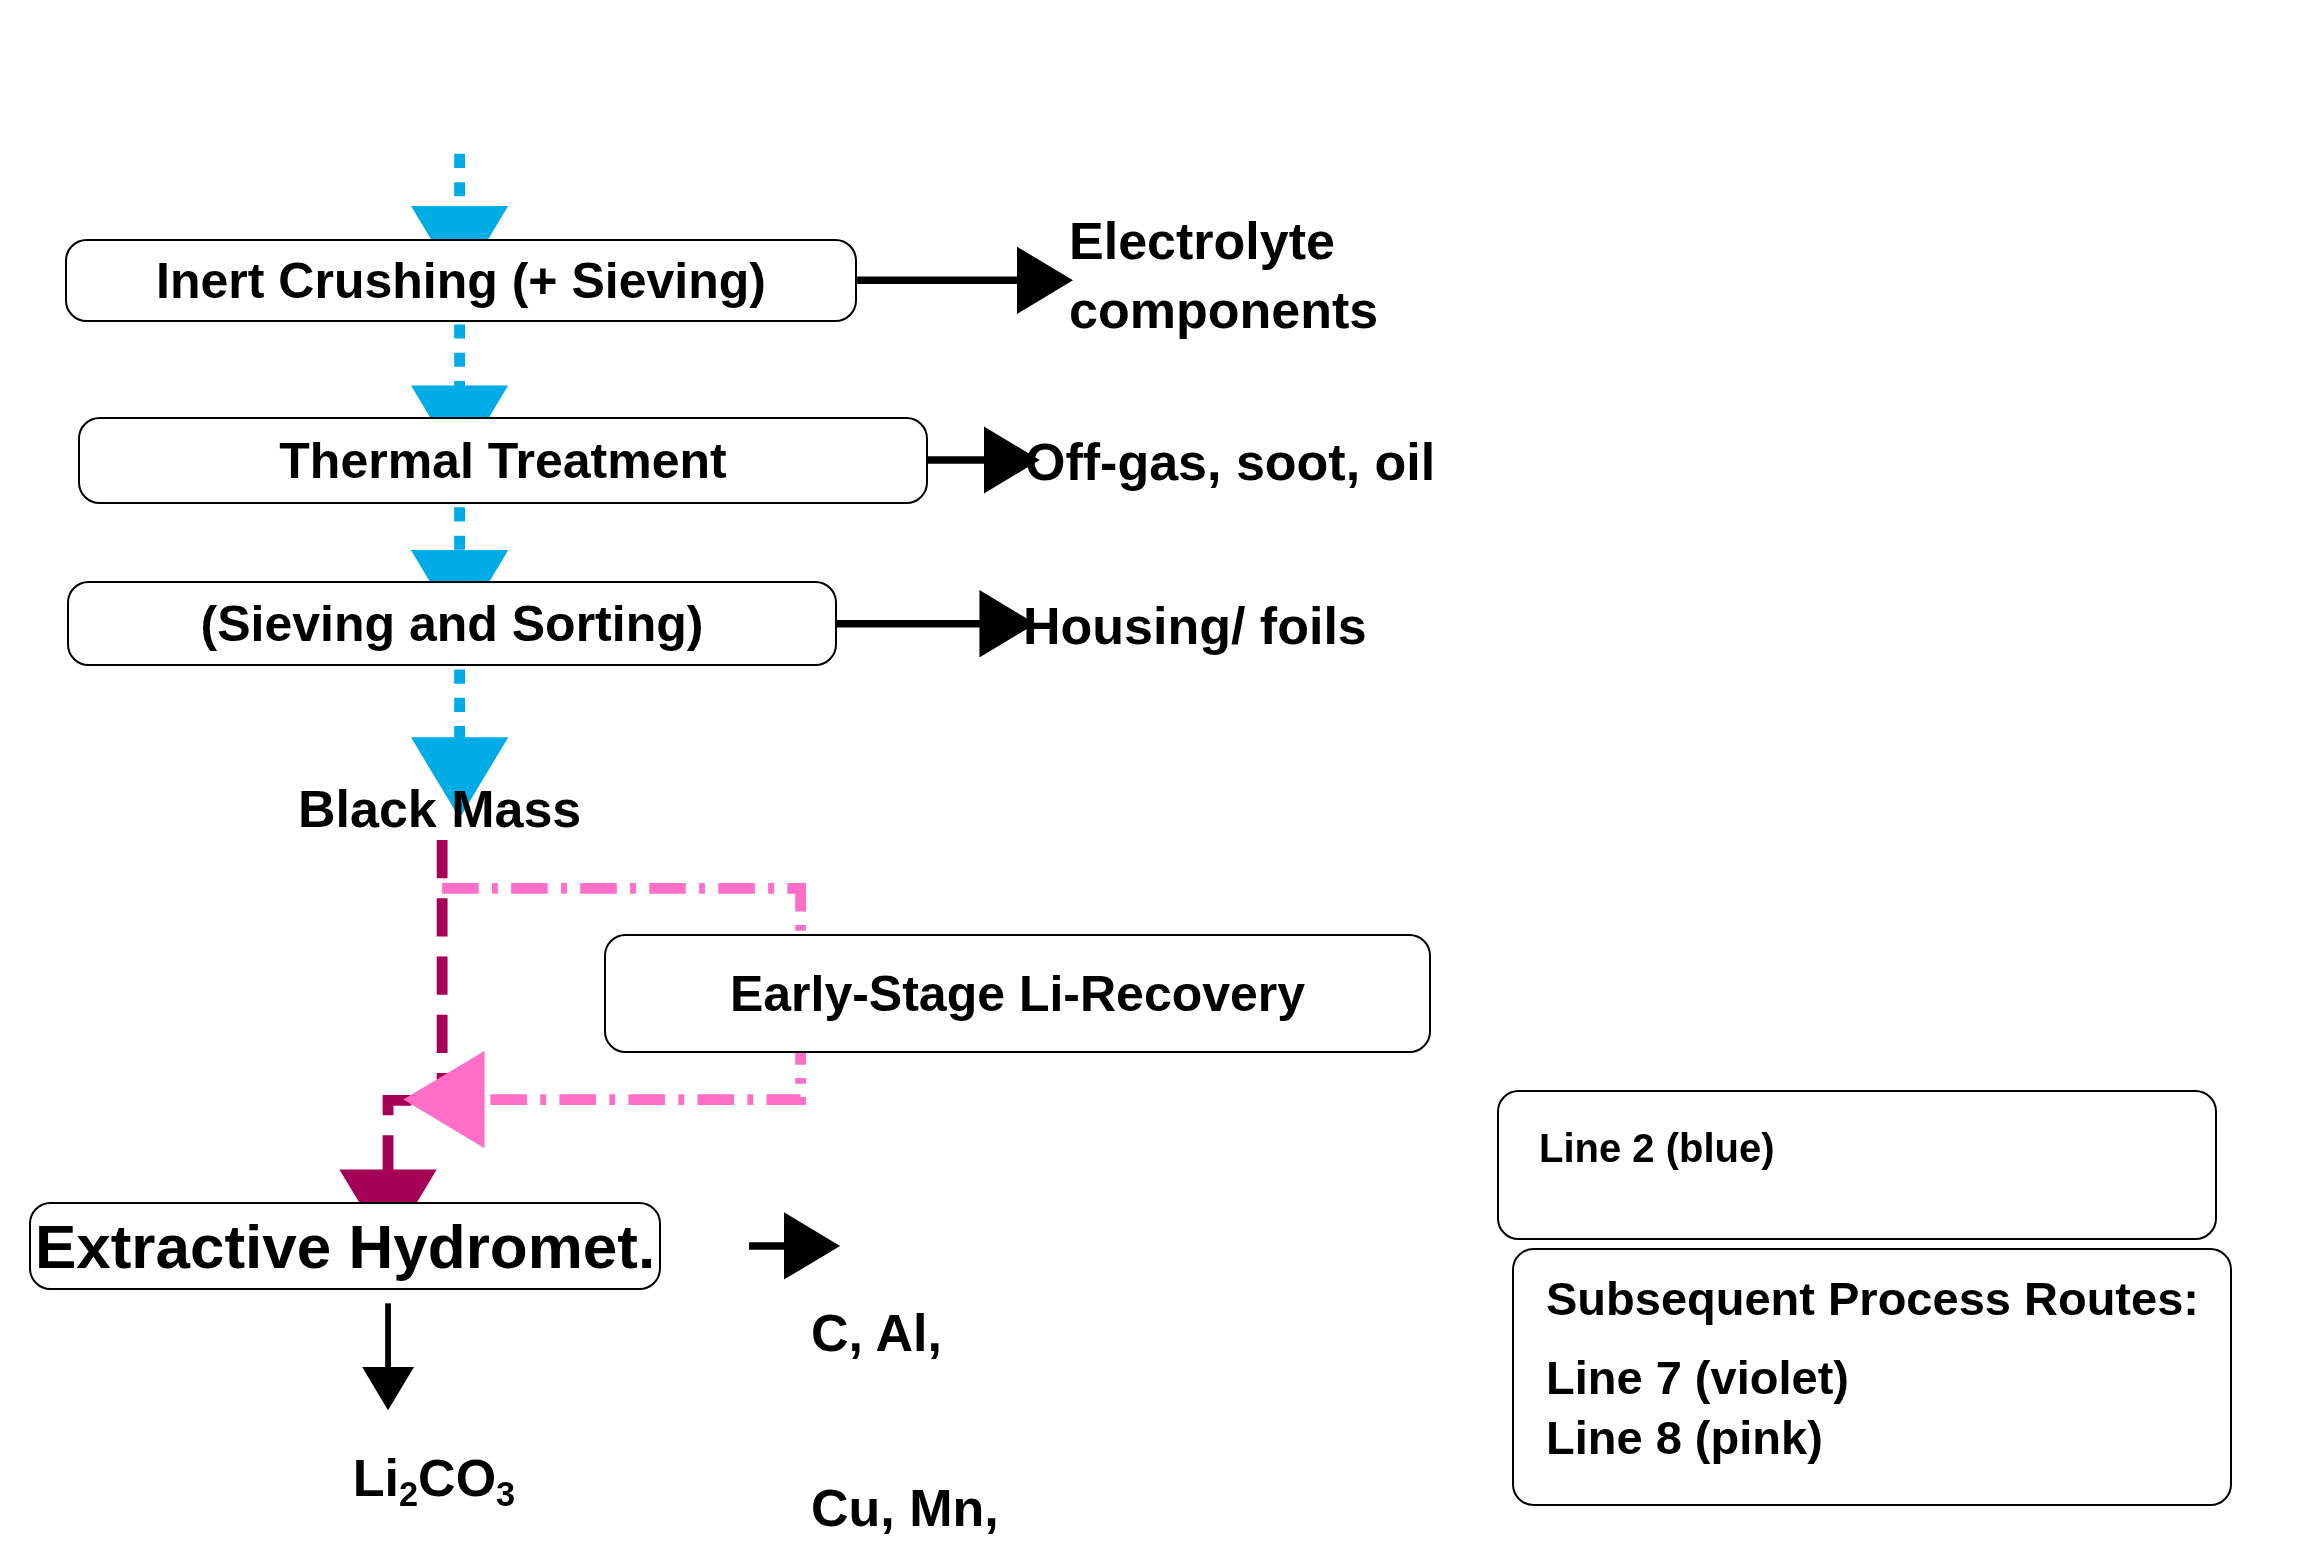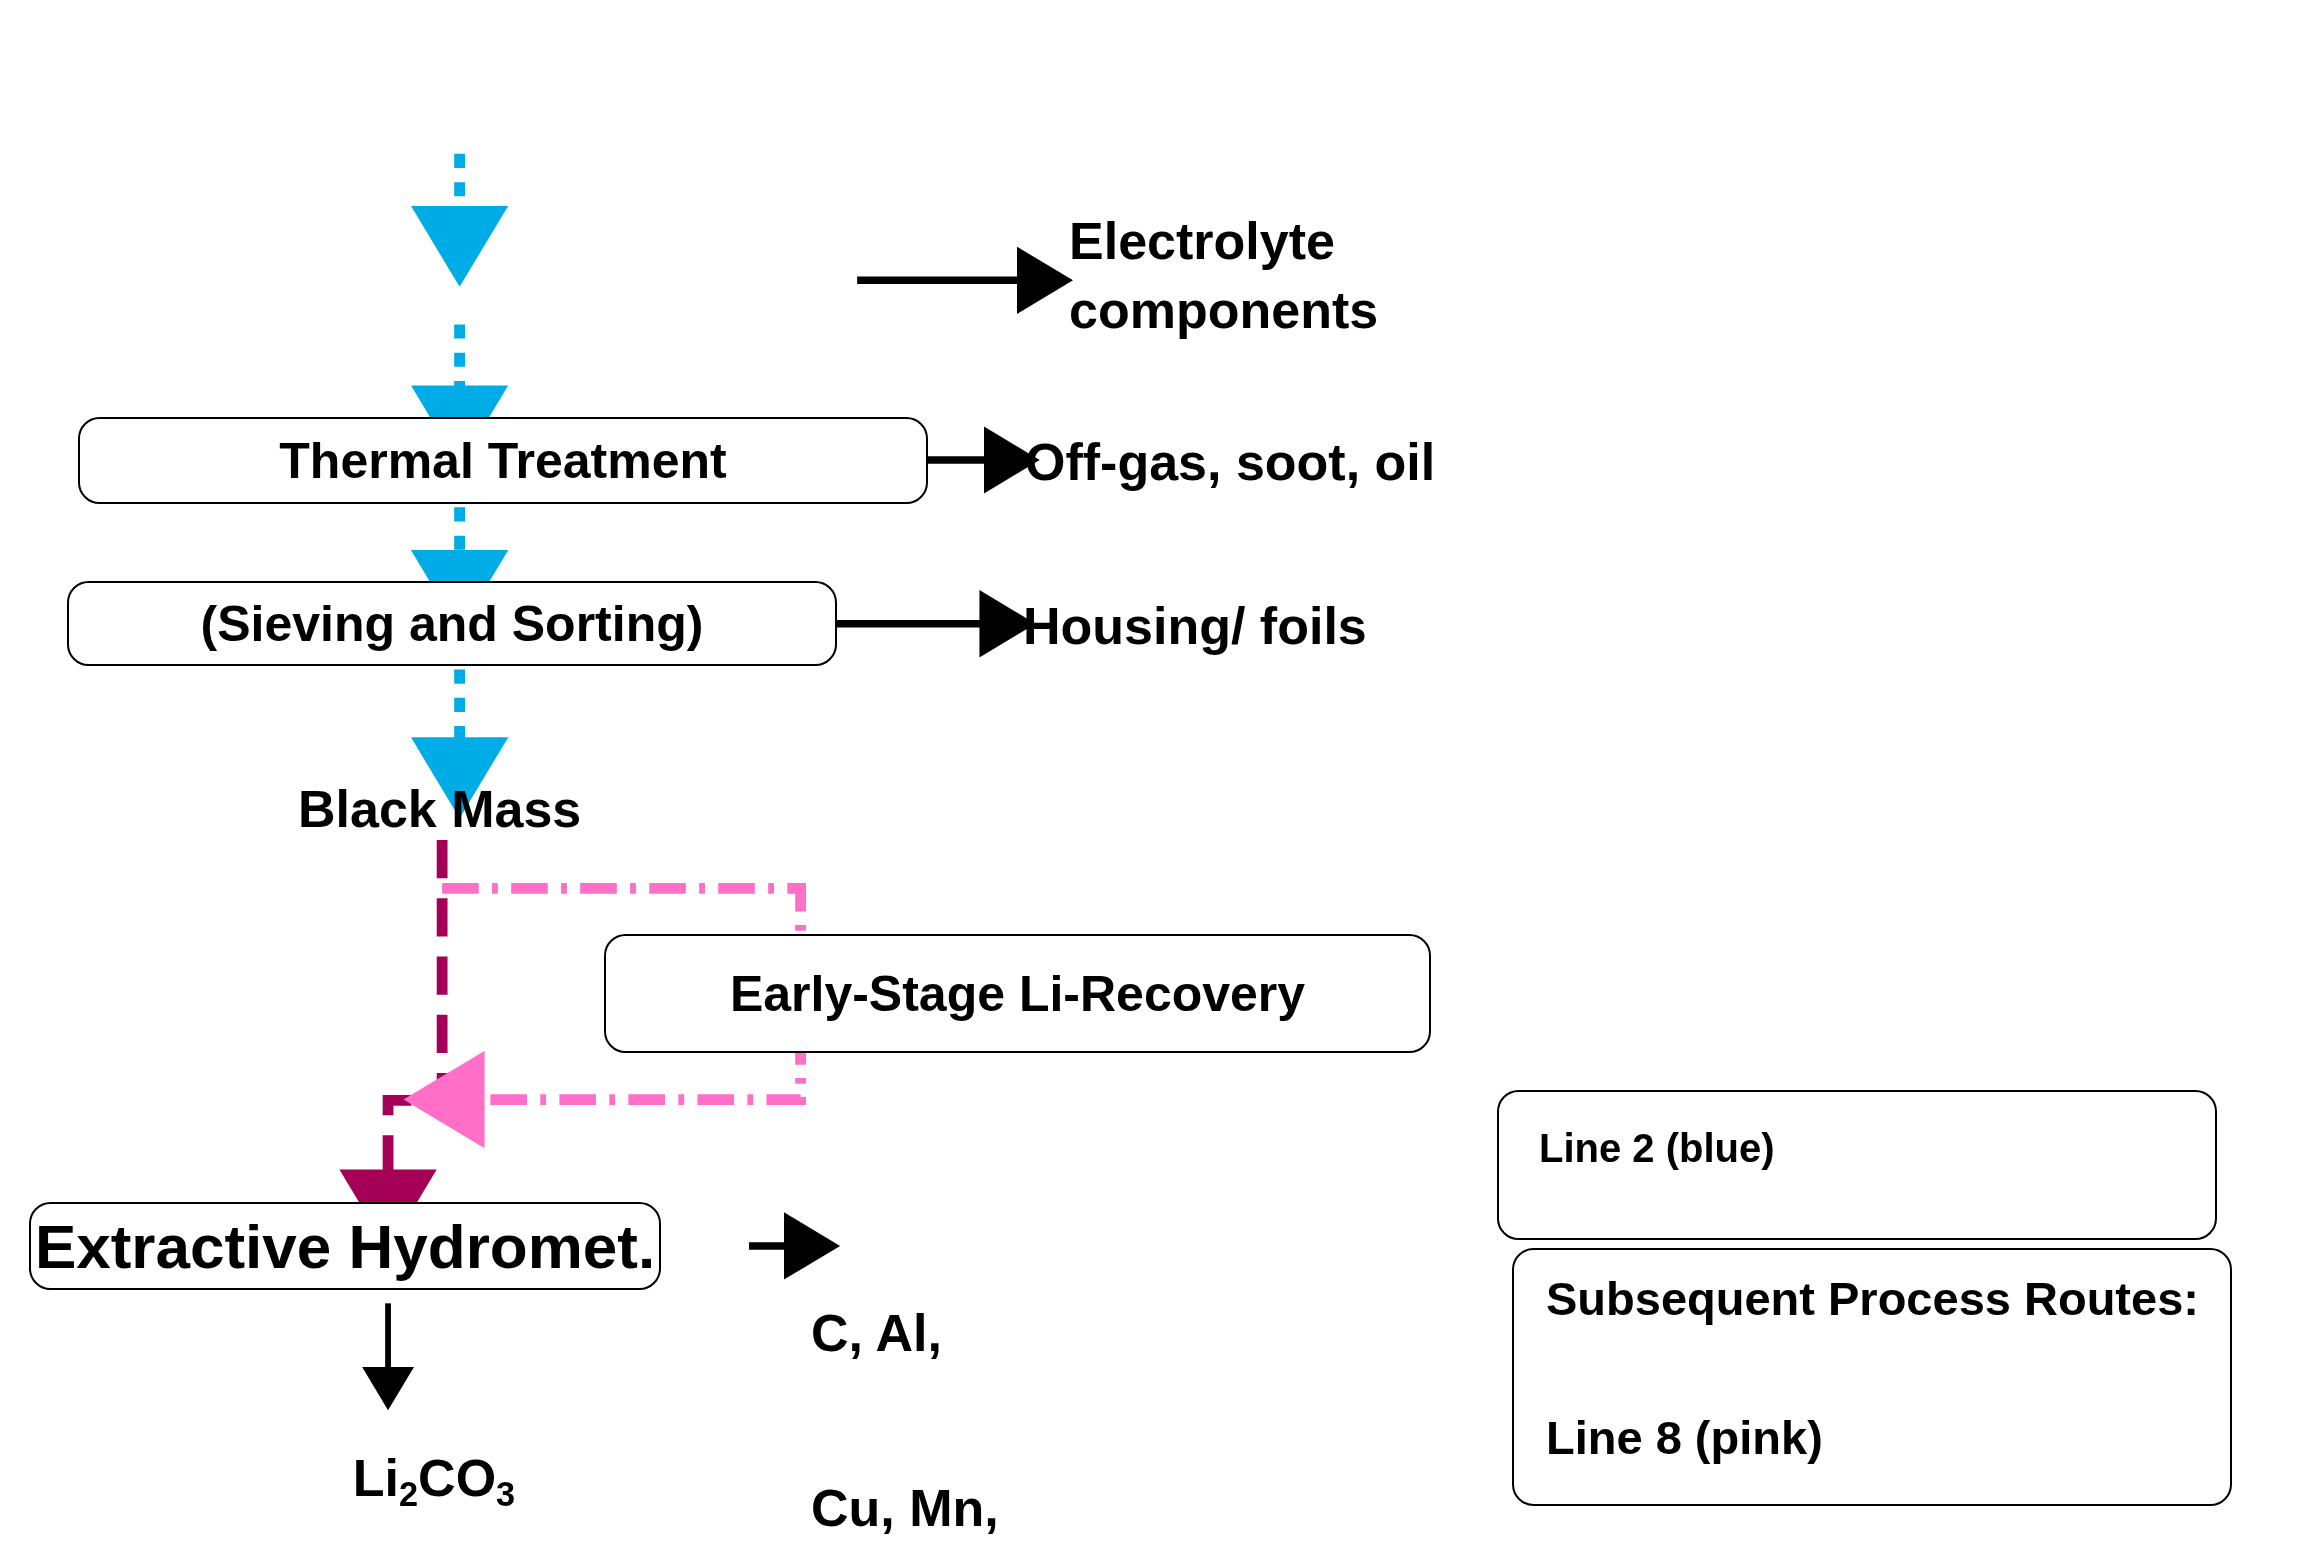--- a/index.html
+++ b/index.html
@@ -94,20 +94,21 @@
     </g>
     <g>
       <line x1="2403" y1="1655" x2="2535" y2="1655" stroke="#a50057" stroke-width="13" stroke-dasharray="44,24"></line>
     </g>
     <g>
       <line x1="2403" y1="1725" x2="2535" y2="1725" stroke="#ff6ec7" stroke-width="13" stroke-dasharray="40,16,7,16"></line>
     </g>
   </svg>
 
 
+  <div class="pbox" style="left:65px;top:239px;width:792px;height:83px;font-size:50px;">Inert Crushing (+ Sieving)</div>
 
   <div class="plabel" style="left:1069px;top:212px;font-size:52px;">Electrolyte</div>
   <div class="plabel" style="left:1069px;top:281px;font-size:52px;">components</div>
 
   <div class="pbox" style="left:78px;top:417px;width:850px;height:87px;font-size:50px;">Thermal Treatment</div>
 
   <div class="plabel" style="left:1025px;top:433px;font-size:52px;">Off-gas, soot, oil</div>
 
   <div class="pbox" style="left:67px;top:581px;width:770px;height:85px;font-size:50px;">(Sieving and Sorting)</div>
 
@@ -129,16 +130,17 @@
 
   <div class="plabel" style="left:295px;top:1391px;font-size:52px;">
     <span>Li</span><sub>2</sub><span>CO</span><sub>3</sub>
   </div>
 
   <div class="legbox" style="left:1497px;top:1090px;width:720px;height:150px;"></div>
   <div class="legrow" style="left:1539px;top:1126px;font-size:40px;">Line 2 (blue)</div>
 
   <div class="legbox" style="left:1512px;top:1248px;width:720px;height:258px;"></div>
   <div class="legtitle" style="left:1546px;top:1271px;font-size:47px;">Subsequent Process Routes:</div>
+  <div class="legrow" style="left:1546px;top:1350px;font-size:47px;">Line 7 (violet)</div>
   <div class="legrow" style="left:1546px;top:1410px;font-size:47px;">Line 8 (pink)</div>
 
 </div>
 
 
 </body></html>

